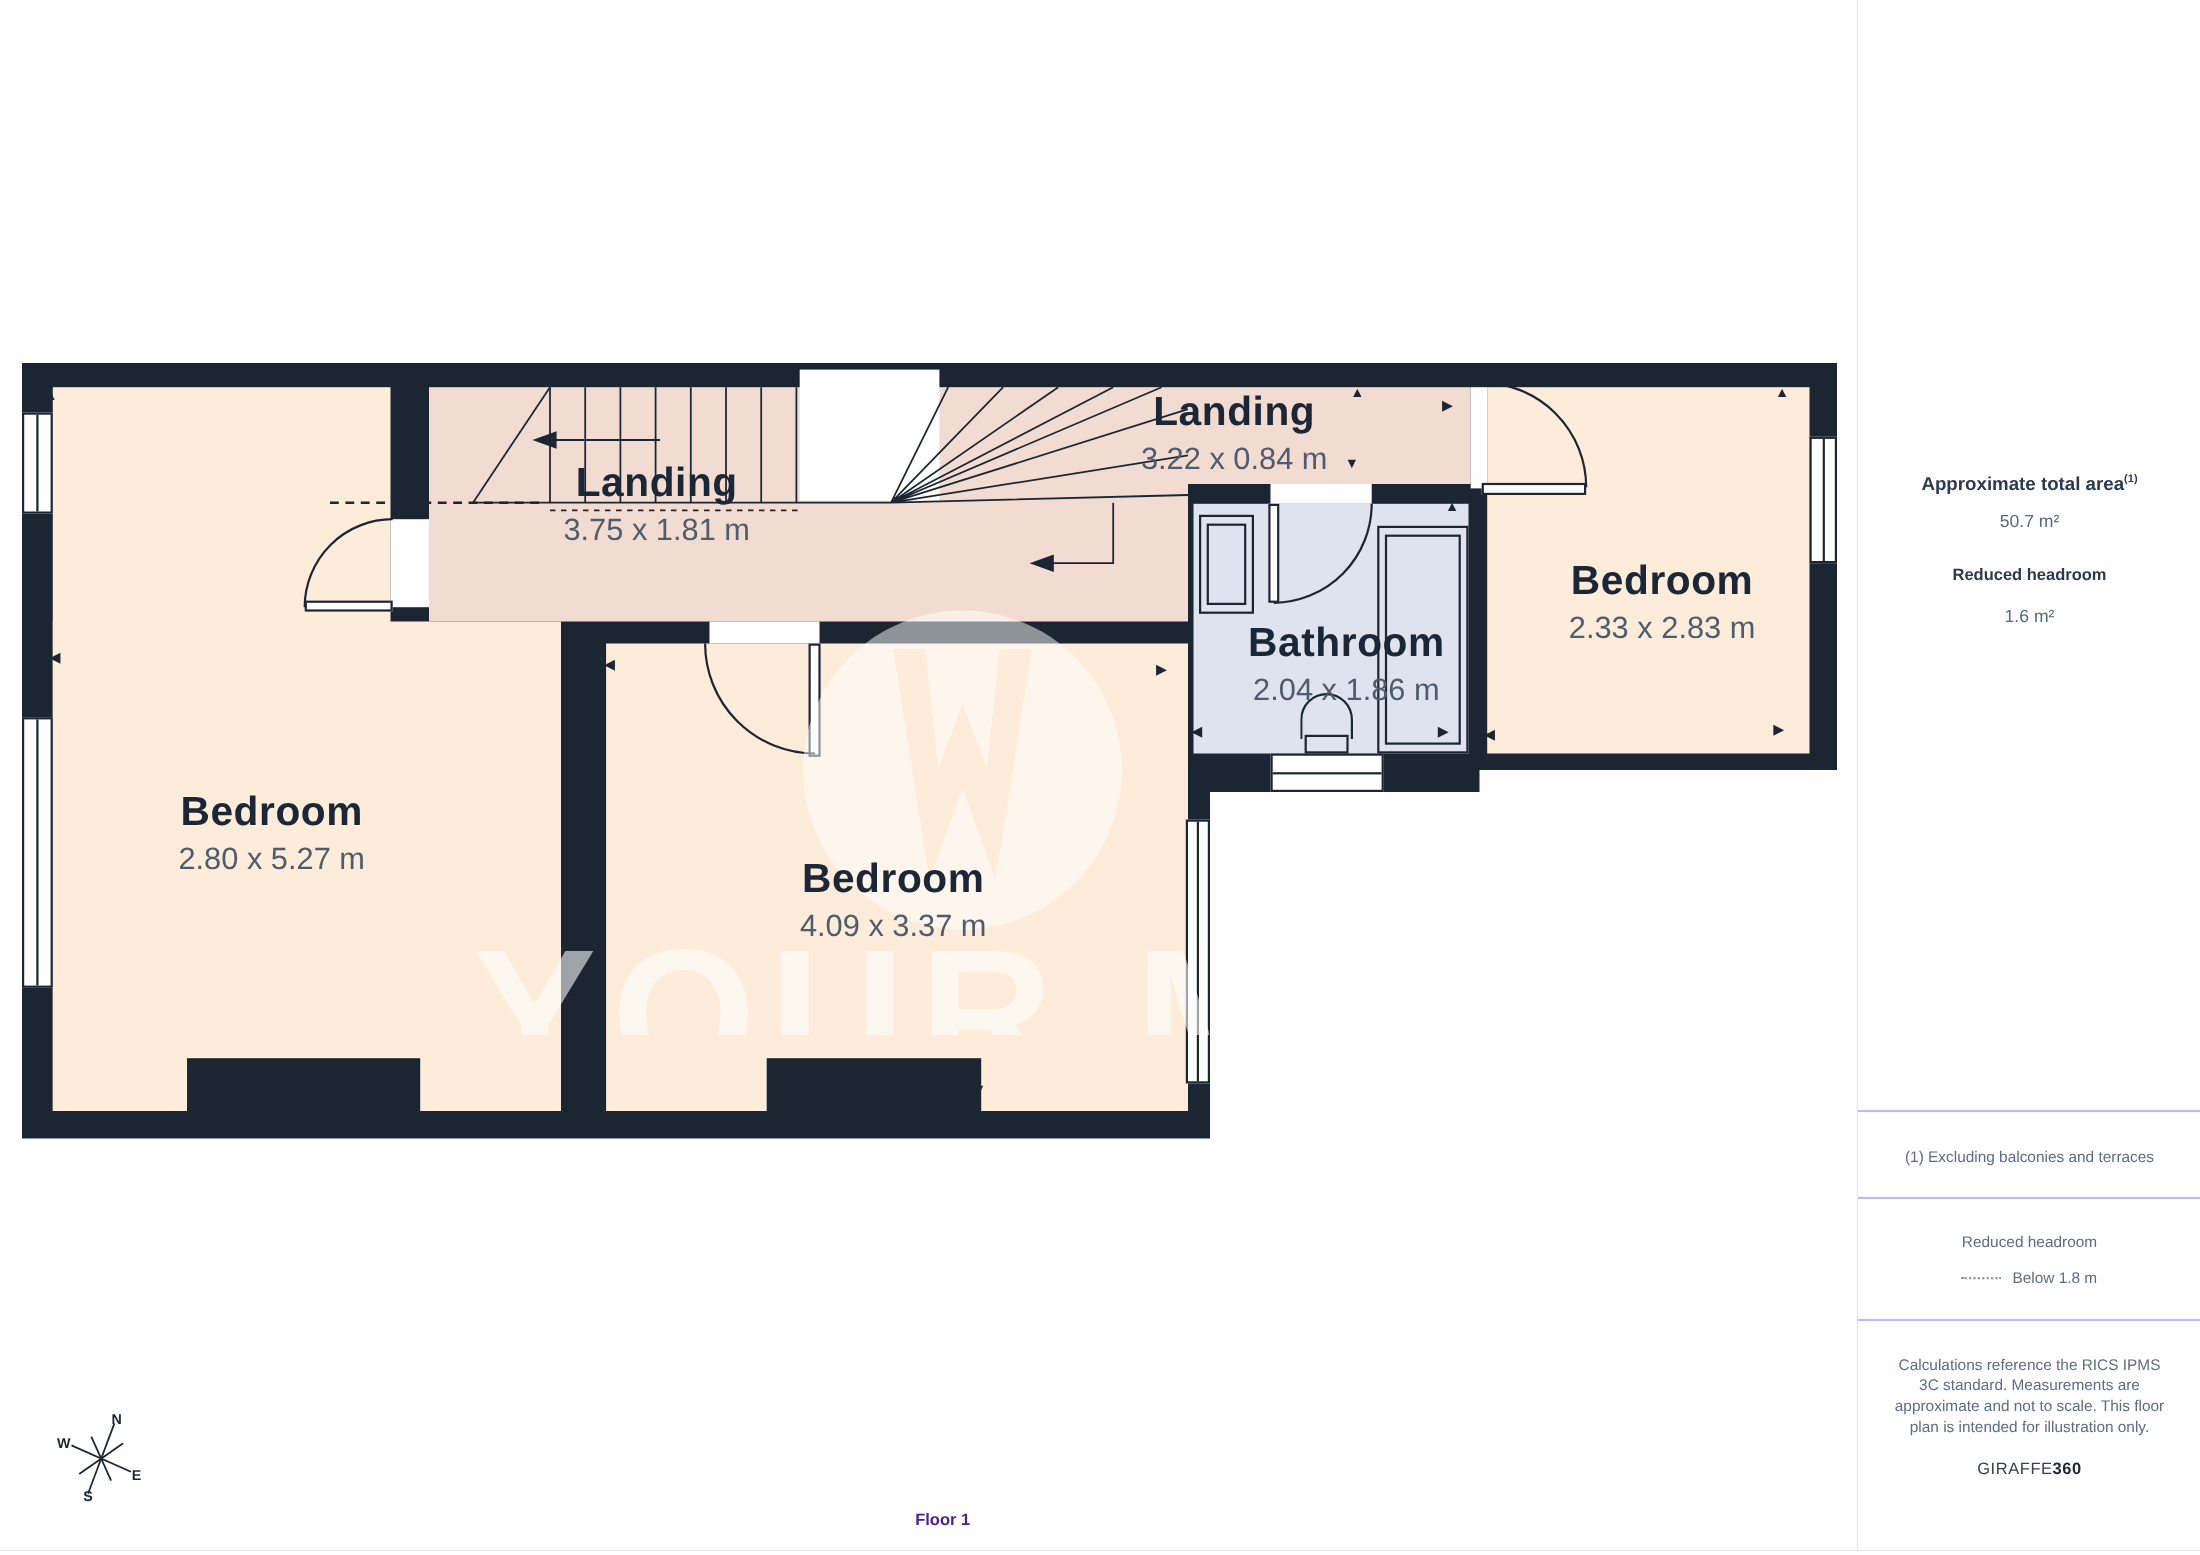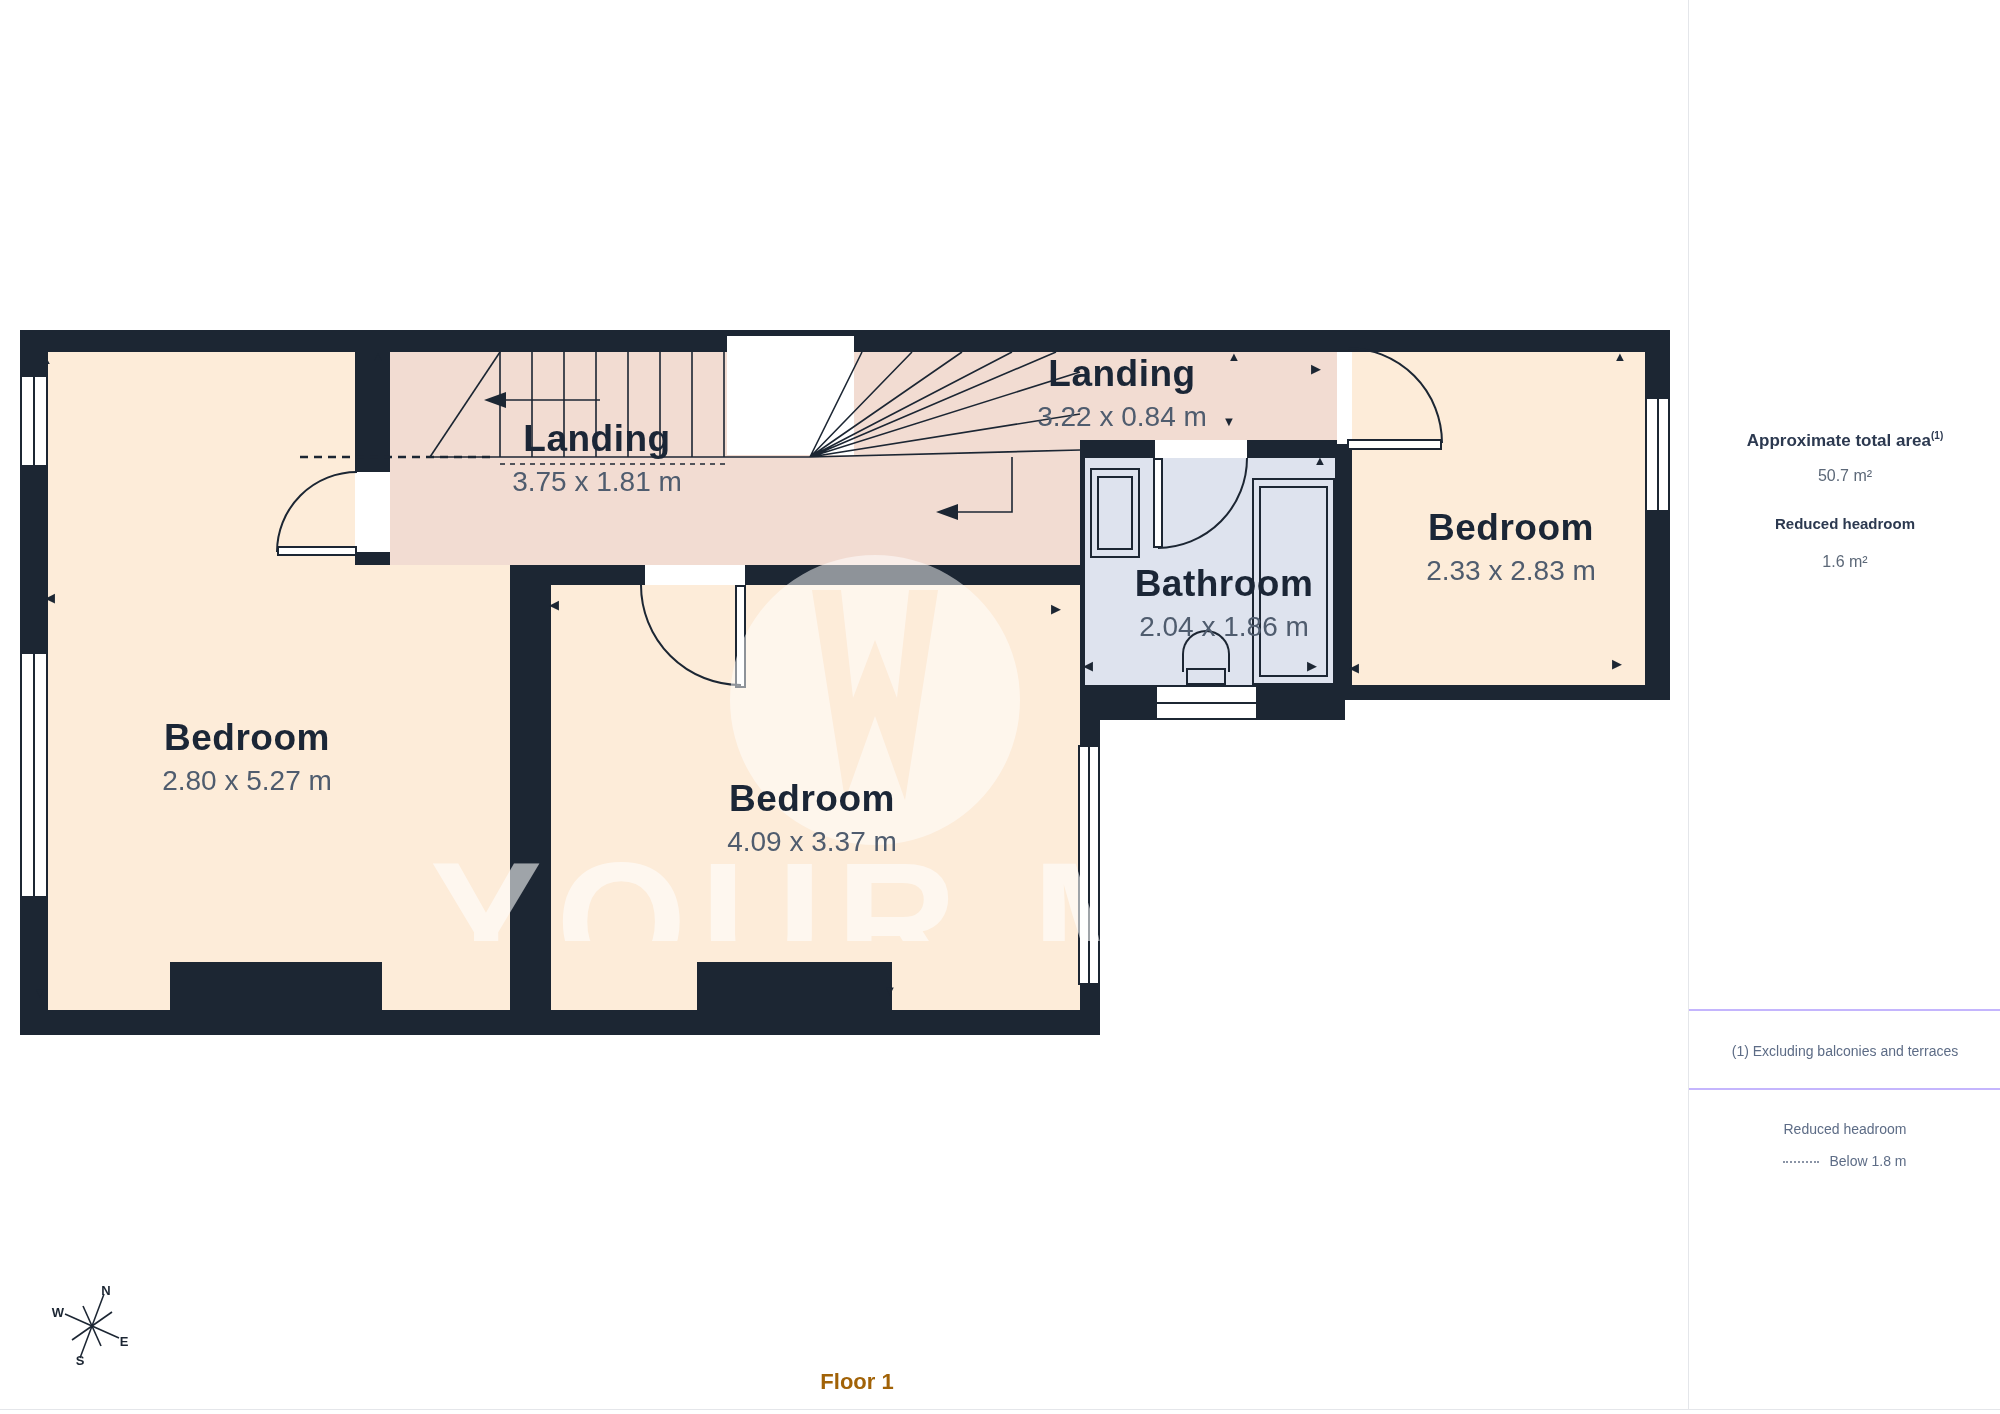--- a/index.html
+++ b/index.html
@@ -37,21 +37,21 @@
   .sidebar{position:absolute;left:1688px;top:0;width:312px;height:1410px;border-left:1px solid #e4e6ea;}
   .side-sec{position:absolute;left:0;width:100%;box-sizing:border-box;text-align:center;}
   .sec-line{border-top:2px solid #c4b5fd;}
   .s-title{font-weight:bold;font-size:17px;color:#2c3950;}
   .s-val{font-size:16px;color:#5c6878;}
   .s-note{font-size:14px;color:#5d6c86;}
   .legend-dots{display:inline-block;width:36px;border-top:2px dotted #8a94a6;vertical-align:middle;margin-right:10px;}
   .brand{font-size:15px;letter-spacing:.5px;color:#353f53;}
   .brand b{color:#1d2733;}
   .page-bottom-line{position:absolute;left:0;top:1409px;width:2000px;height:1px;background:#e4e6ea;}
-  .floor-label{position:absolute;transform:translate(-50%,-50%);left:857px;top:1382px;font-weight:bold;font-size:22px;color:#a16207;}
+  .floor-label{position:absolute;transform:translate(-50%,-50%);left:857px;top:1382px;font-weight:bold;font-size:15px;color:#4c1d95;}
   .compass-label{position:absolute;transform:translate(-50%,-50%);font-weight:bold;font-size:13px;color:#1c2633;z-index:5;}
   sup{font-size:10px;}
 </style>
 </head>
 <body>
 
 <div>
 
   <div class="wall" style="left:20px;top:330px;width:1080px;height:705px;"></div>
   <div class="wall" style="left:1065px;top:330px;width:280px;height:390px;"></div>
@@ -214,15 +214,21 @@
     <div class="s-note" style="margin-top:32px;">(1) Excluding balconies and terraces</div>
   </div>
 
   <div class="side-sec sec-line" style="top:1088px;height:111px;">
     <div class="s-note" style="margin-top:31px;">Reduced headroom</div>
     <div class="s-note" style="margin-top:16px;">
       <span class="legend-dots"></span><span>Below 1.8 m</span>
     </div>
   </div>
 
+  <div class="side-sec sec-line" style="top:1199px;height:211px;">
+    <div class="s-note" style="margin:30px 28px 0;line-height:19px;">Calculations reference the RICS IPMS 3C standard. Measurements are approximate and not to scale. This floor plan is intended for illustration only.</div>
+    <div class="brand" style="margin-top:20px;">
+      <span>GIRAFFE</span><b>360</b>
+    </div>
+  </div>
 </div>
 
 <div class="page-bottom-line"></div>
 
 </body></html>

